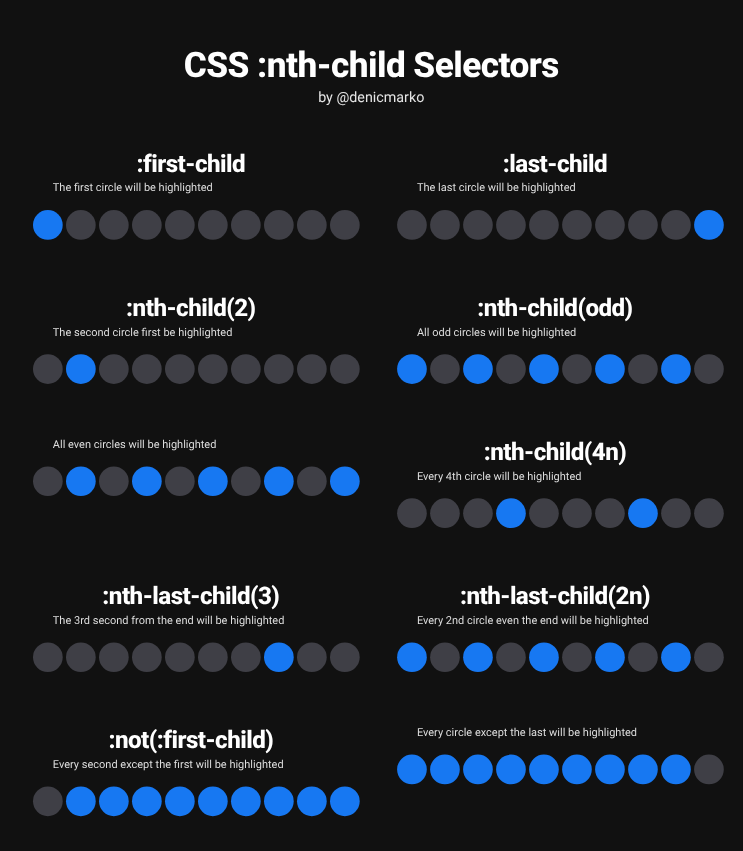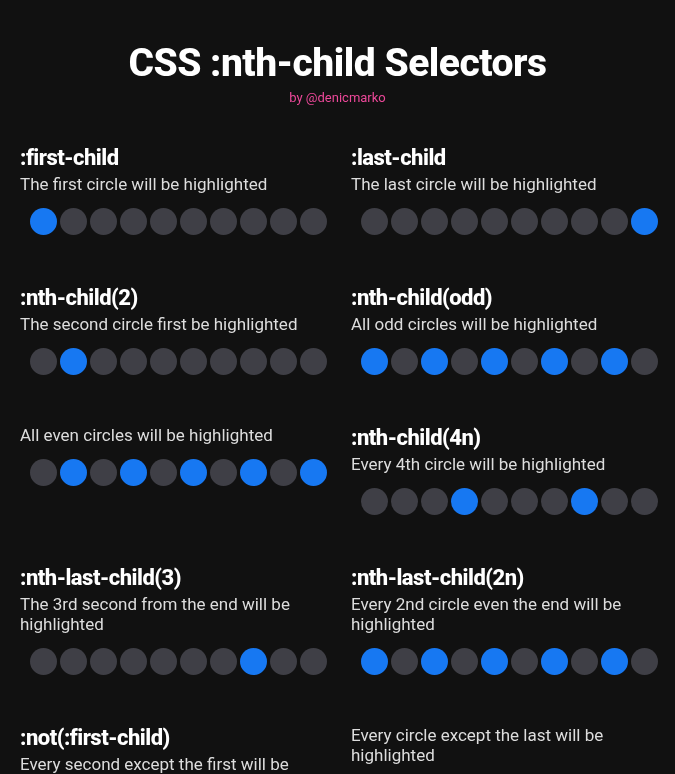--- a/index.html
+++ b/index.html
@@ -14,50 +14,52 @@
       width: 675px;
       height: 774px;
       padding: 20px;
     }
     .header {
       text-align: center;
       margin-bottom: 40px;
       margin-top: 20px;
     }
     .title {
-      font-size: 39px;
+      font-size: 32px;
       font-weight: 800;
       letter-spacing: -0.5px;
     }
     .subtitle {
       font-size: 13px;
-      color: #ec4899;
+      color: #e5e5e5;
       margin-top: 4px;
     }
     .grid {
       display: grid;
       grid-template-columns: 1fr 1fr;
       column-gap: 24px;
       row-gap: 50px;
       padding: 0 0px;
     }
     .example {
       display: flex;
       flex-direction: column;
     }
     .selector-name {
       font-size: 22px;
       font-weight: 800;
       letter-spacing: -0.5px;
       margin-bottom: 4px;
+      text-align: center;
     }
     .description {
-      font-size: 17px;
+      font-size: 10px;
       color: #dddddd;
       margin-bottom: 14px;
+      margin-left: 28px;
     }
     .circles {
       display: flex;
       gap: 3px;
       padding-left: 10px;
     }
     .circle {
       width: 27px;
       height: 27px;
       border-radius: 50%;

